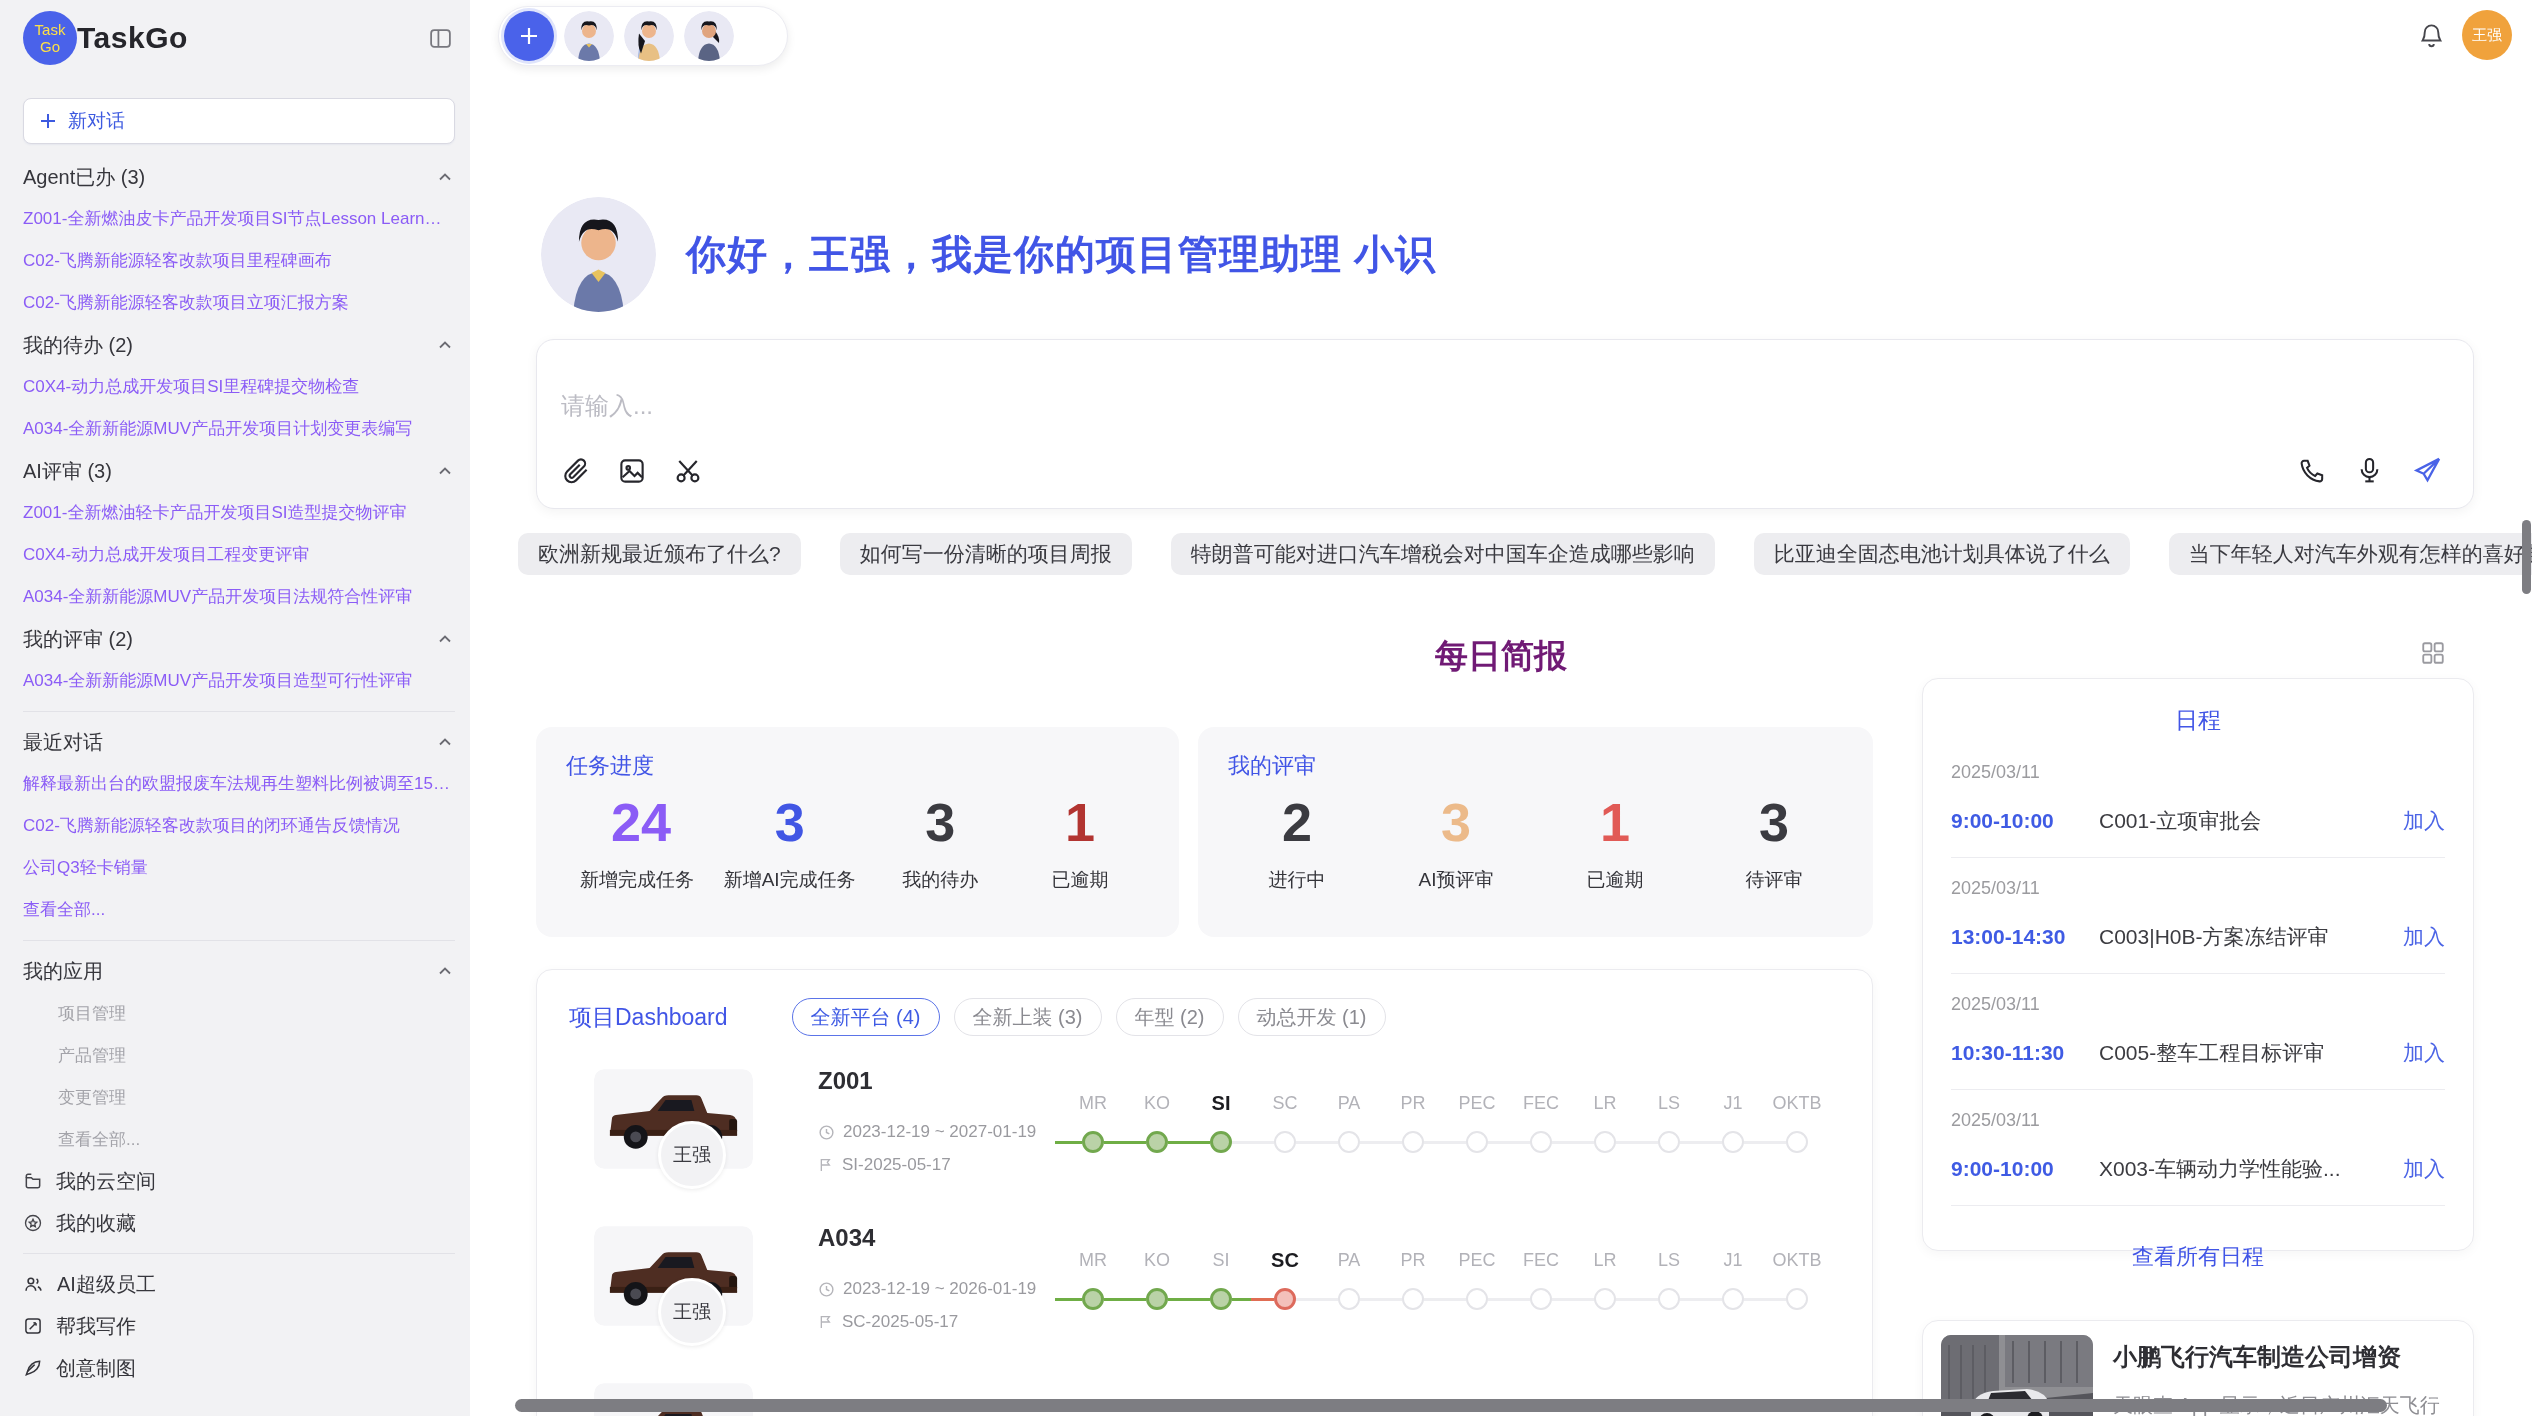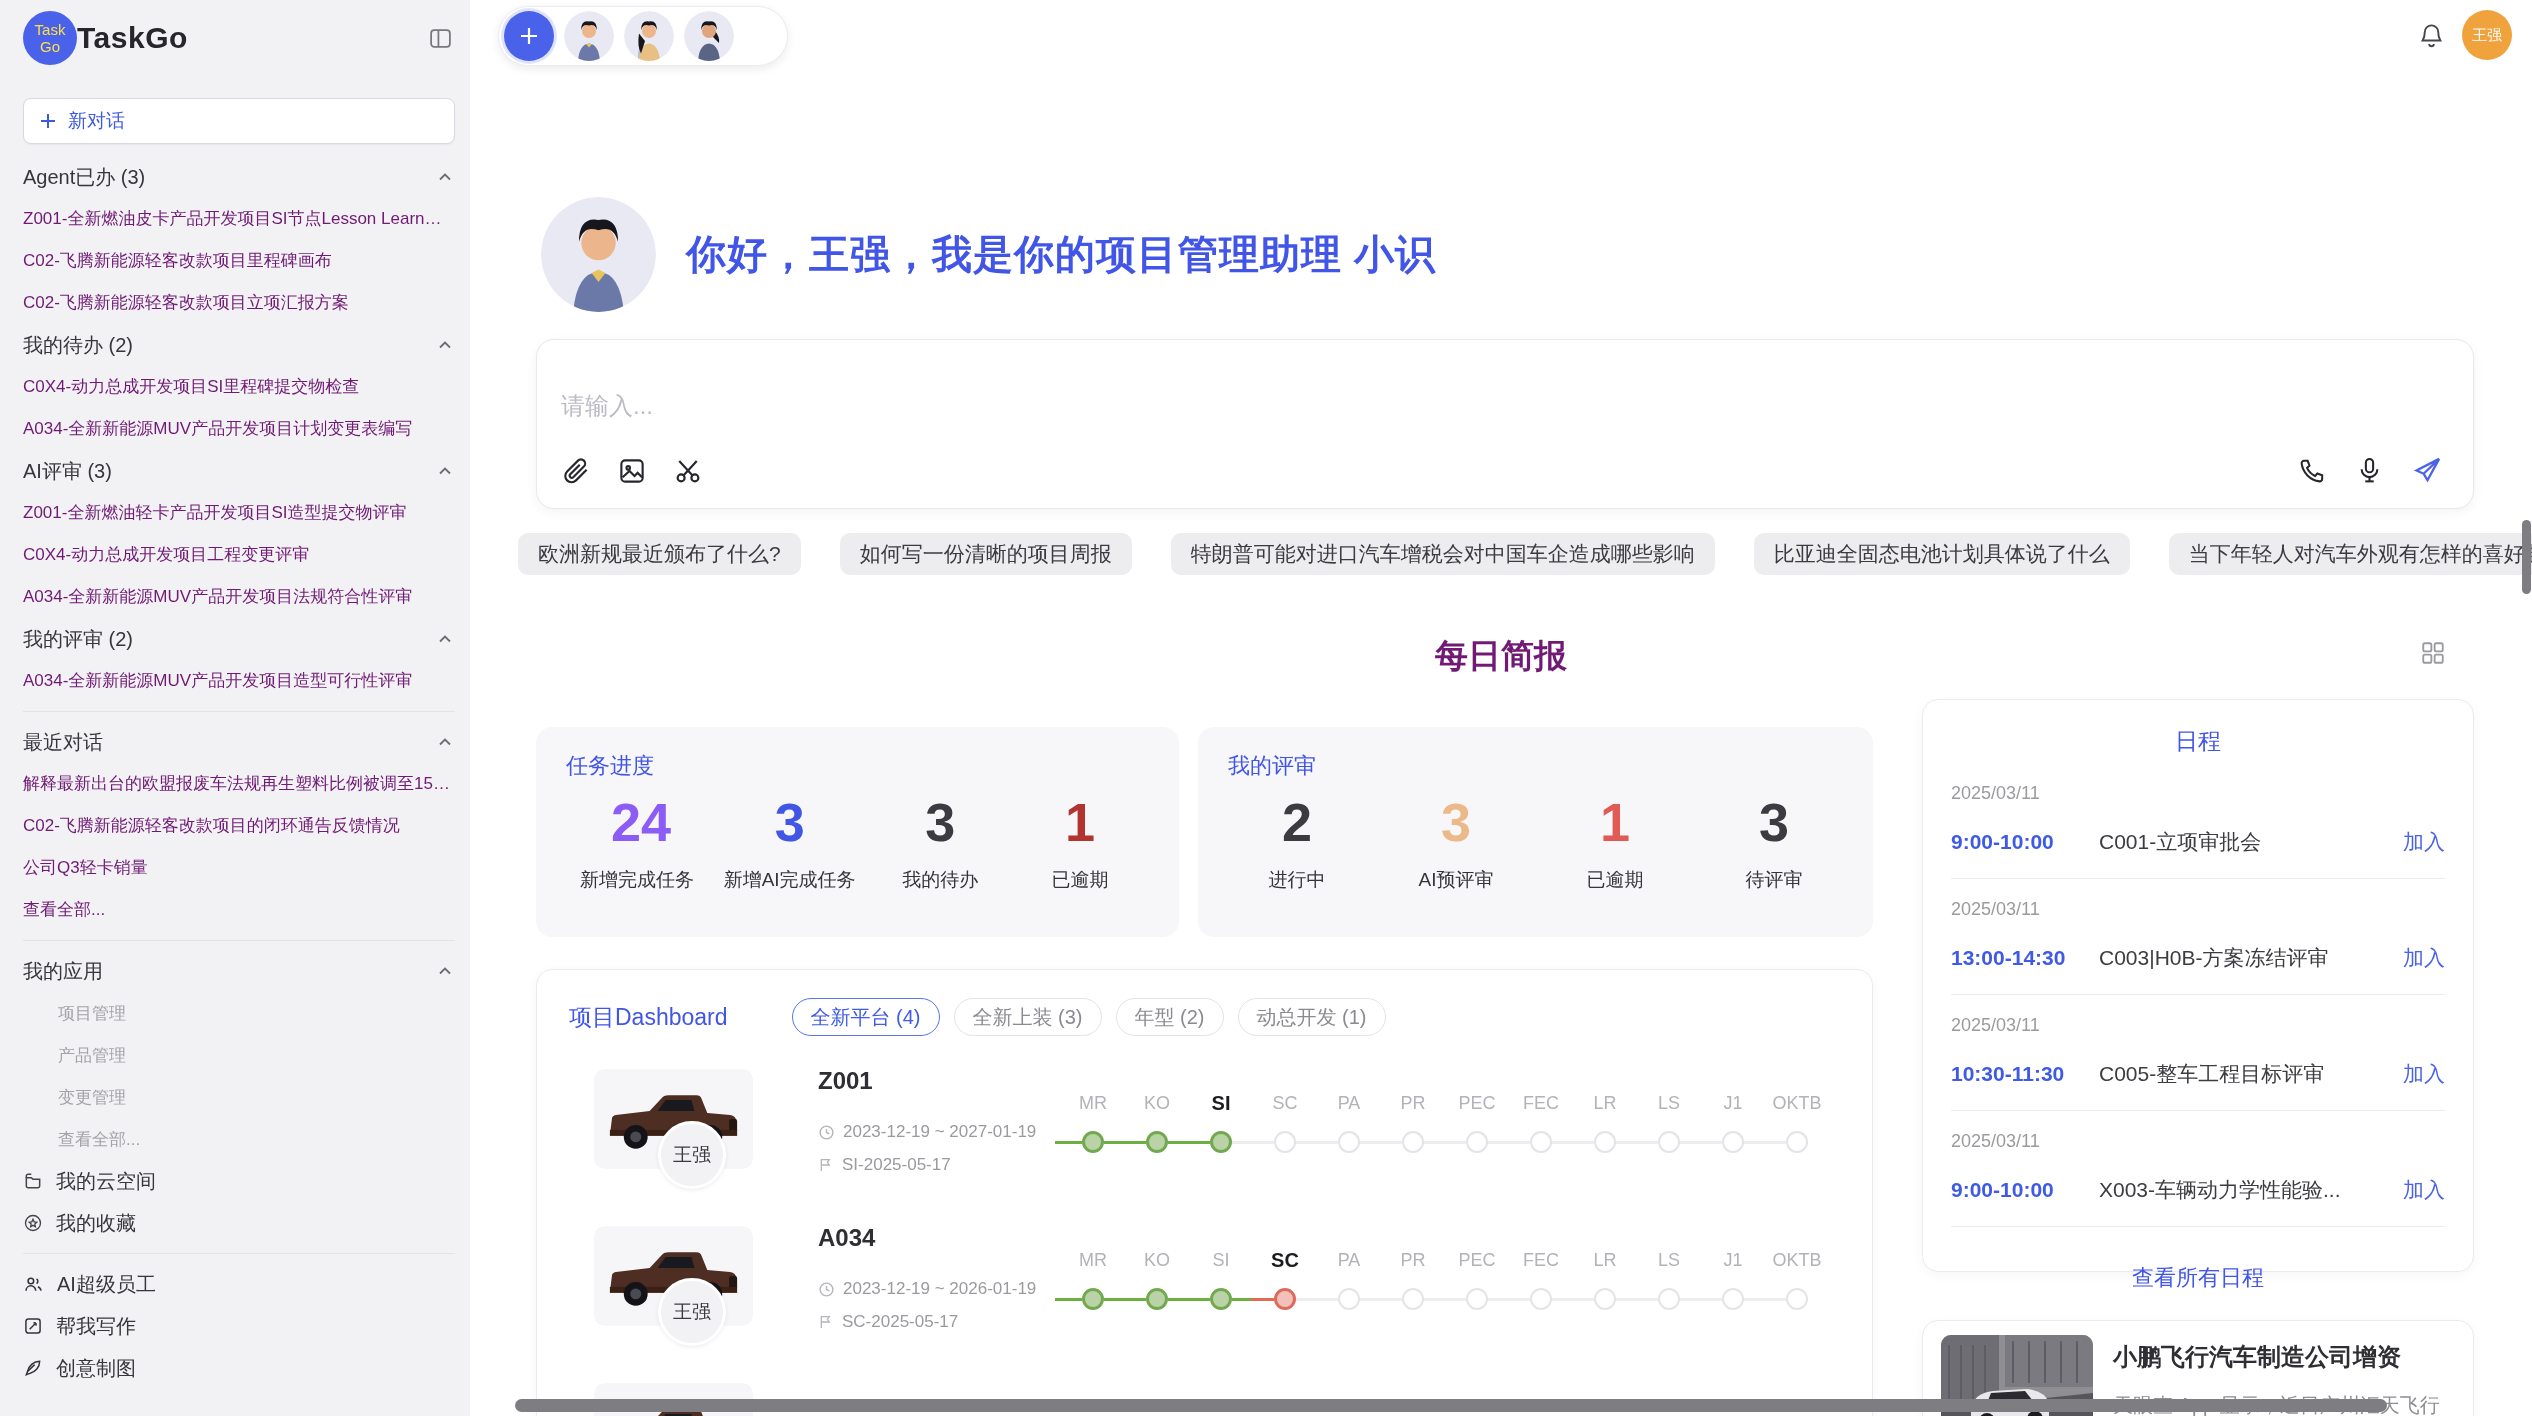--- a/index.html
+++ b/index.html
@@ -10,21 +10,21 @@
   
   .sidebar { position:absolute; left:0; top:0; width:470px; height:1416px; background:#f2f2f4; padding:0 15px 0 23px; }
   .side-head { display:flex; align-items:center; height:76px; position:relative; }
   .logo { width:54px; height:54px; border-radius:50%; background:#4a62ea; color:#fde047; display:flex; flex-direction:column; align-items:center; justify-content:center; font-size:15px; line-height:17px; font-weight:400;}
   .brand { font-size:30px; font-weight:700; color:#26262b; letter-spacing:.5px;}
   .collapse { position:absolute; right:2px; top:26px; cursor:pointer;}
   .new-chat { height:46px; border:1px solid #d9d9e2; background:#fff; border-radius:8px; display:flex; align-items:center; padding:0 14px; gap:10px; color:#3d5ae0; font-size:19px; cursor:pointer; box-shadow:0 1px 2px rgba(40,60,160,.06);margin-top:22px;}
   .srow { height:42px; display:flex; align-items:center; overflow:hidden;}
   .sec-head { justify-content:space-between; color:#36363c; font-size:20px; cursor:pointer;}
   .sec-head .lbl { white-space:nowrap; }
-  .sitem { color:#701a75; font-size:17px; white-space:nowrap; overflow:hidden; text-overflow:ellipsis; display:block; line-height:42px; cursor:pointer;}
+  .sitem { color:#8b5cf6; font-size:17px; white-space:nowrap; overflow:hidden; text-overflow:ellipsis; display:block; line-height:42px; cursor:pointer;}
   .sdivider { border-top:1px solid #e2e2e7; margin:9px 0; }
   .iconrow { gap:13px; color:#36363c; font-size:20px; cursor:pointer;}
   .iconrow.sub { padding-left:35px; color:#a3a3a9; font-size:17px;}
   .tools { margin-top:9px; }
 
   
   .agents-pill { position:absolute; left:498px; top:6px; width:290px; height:60px; background:#fff; border:1px solid #ececf2; border-radius:30px; box-shadow:0 3px 10px rgba(0,0,0,.08); display:flex; align-items:center; gap:10px; padding:0 5px;}
   .pcircle { width:50px; height:50px; border-radius:50%; overflow:hidden; flex:0 0 auto; cursor:pointer;}
   .pc-add { background:#4a62ea; display:flex; align-items:center; justify-content:center; box-shadow:0 0 0 3px #dfe4fb;}
   .bell { position:absolute; left:2418px; top:22px; cursor:pointer;}
@@ -77,21 +77,21 @@
   .mlabel.cur { font-size:20px; font-weight:700; color:#1c1c20; }
   .dot { width:22px; height:22px; border-radius:50%; background:#fff; border:2px solid #e4e4e8; z-index:2;}
   .dot.done { background:#bad2a7; border:3px solid #72a84e; }
   .dot.overdue { background:#f3c0ba; border:3px solid #dd6a5c; }
   .conn { position:absolute; top:63px; left:-21px; width:42px; height:3px; background:#ededf0; z-index:1;}
   .conn.green { background:#6fae45; }
   .conn.redmix { background:linear-gradient(90deg,#6fae45 0 45%,#e06d53 45% 100%); }
   .conn.lead { left:-6px; width:27px; }
 
   
-  .sched-card { position:absolute; left:1922px; top:699px; width:552px; height:573px; background:#fff; border:1px solid #ebebef; border-radius:16px; box-shadow:0 3px 12px rgba(0,0,0,.04);}
+  .sched-card { position:absolute; left:1922px; top:678px; width:552px; height:573px; background:#fff; border:1px solid #ebebef; border-radius:16px; box-shadow:0 3px 12px rgba(0,0,0,.04);}
   .sched-title { margin-top:26px; text-align:center; font-size:23px; color:#4155e6;}
   .sched-items { margin:6px 28px 0 28px; }
   .sched-item { padding:20px 0 22px 0; border-bottom:1px solid #ececf0; }
   .sdate { font-size:18px; color:#9b9b9f; }
   .sline { display:flex; align-items:center; margin-top:24px; }
   .stime { width:148px; font-size:21px; color:#3f5be4; font-weight:600;}
   .sname { flex:1; font-size:21px; color:#3c3c41; white-space:nowrap; overflow:hidden; text-overflow:ellipsis; padding-right:10px;}
   .sjoin { font-size:21px; color:#4b64e6; cursor:pointer; }
   .view-all { margin-top:36px; text-align:center; font-size:22px; color:#4155e6; cursor:pointer;}
 

